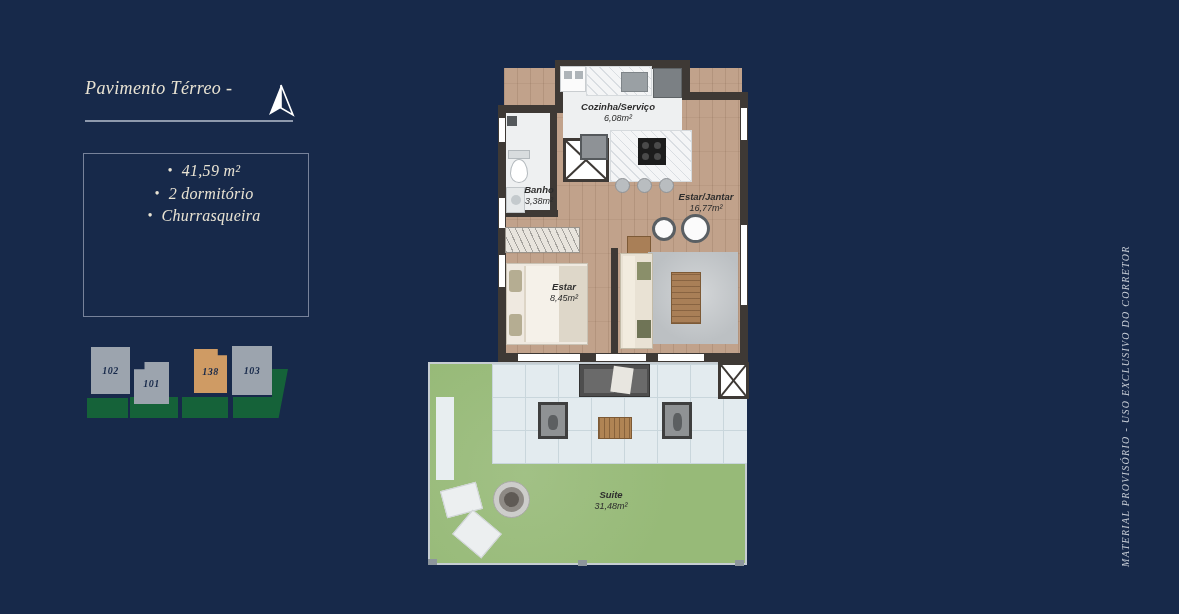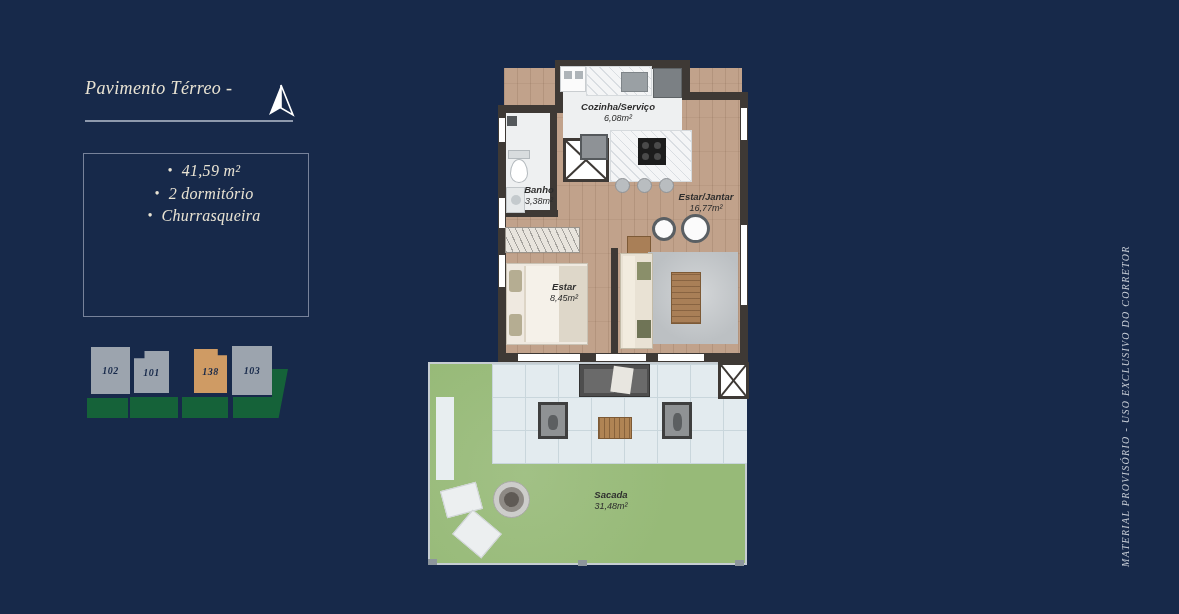--- a/index.html
+++ b/index.html
@@ -103,21 +103,21 @@
   <div class="abs" id="site-plan">
     <div class="green" style="left:2px; top:58px; width:41px; height:20px;"></div>
     <div class="green" style="left:45px; top:57px; width:48px; height:21px;"></div>
     <div class="green" style="left:97px; top:57px; width:46px; height:21px;"></div>
     <div class="green" style="left:148px; top:29px; width:55px; height:49px;
          clip-path:polygon(0 57%, 71% 57%, 71% 0, 100% 0, 83% 100%, 0 100%);"></div>
 
     <div class="bldg" style="left:6px; top:7px; width:39px; height:47px;">
       <span>102</span>
     </div>
-    <div class="bldg" style="left:49px; top:11px; width:35px; height:42px;
+    <div class="bldg" style="left:49px; top:22px; width:35px; height:42px;
          clip-path:polygon(0 17%, 30% 17%, 30% 0, 100% 0, 100% 100%, 0 100%);">
       <span>101</span>
     </div>
     <div class="bldg hl" style="left:109px; top:9px; width:33px; height:44px;
          clip-path:polygon(0 0, 72% 0, 72% 14%, 100% 14%, 100% 100%, 0 100%);">
       <span>138</span>
     </div>
     <div class="bldg" style="left:147px; top:6px; width:40px; height:49px;">
       <span>103</span>
     </div>
@@ -164,21 +164,21 @@
       </div>
 
       <div class="mat" style="left:13px; top:122px; width:37px; height:28px; transform:rotate(-15deg);"></div>
       <div class="mat" style="left:28px; top:154px; width:38px; height:32px; transform:rotate(40deg);"></div>
 
       <div class="post" style="left:-2px; top:195px;"></div>
       <div class="post" style="left:148px; top:196px;"></div>
       <div class="post" style="left:305px; top:196px;"></div>
 
       <div class="room-label" style="left:181px; top:137px;">
-        <span class="rname">Sacada</span>
+        <span class="rname">Suite</span>
         <span class="rarea">31,48m²</span>
       </div>
     </div>
 
     <div class="wall" style="left:155px; top:10px; width:135px; height:9px;"></div>
     <div class="wall" style="left:155px; top:10px; width:8px;  height:49px;"></div>
     <div class="wall" style="left:282px; top:10px; width:8px;  height:38px;"></div>
     <div class="wall" style="left:282px; top:42px; width:66px; height:8px;"></div>
     <div class="wall" style="left:340px; top:42px; width:8px;  height:270px;"></div>
     <div class="wall" style="left:98px;  top:55px; width:65px; height:8px;"></div>

